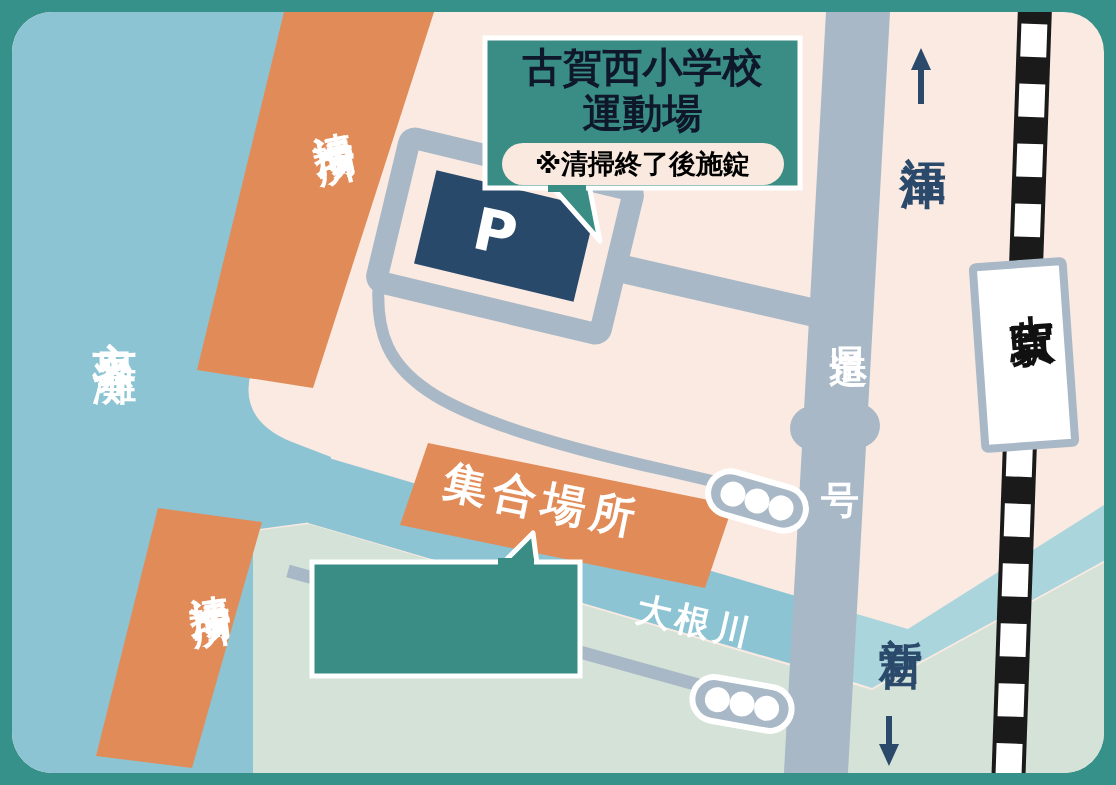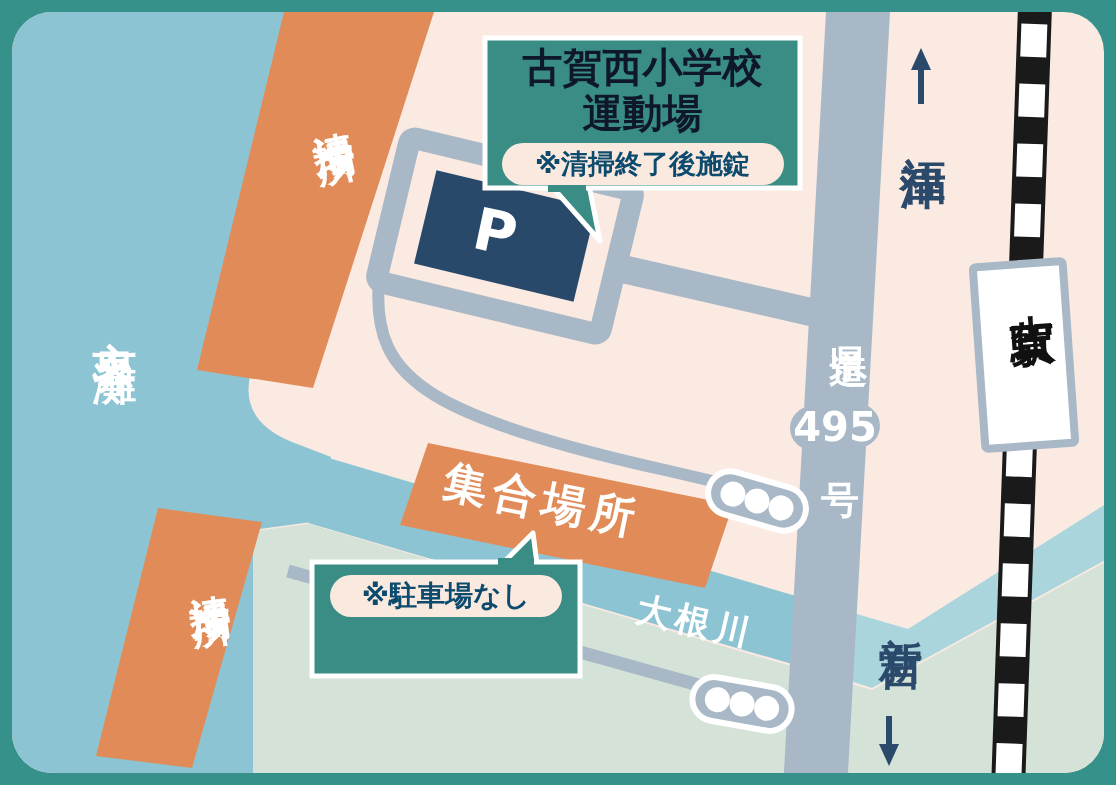--- a/index.html
+++ b/index.html
@@ -13,21 +13,21 @@
   .txt {
     position:absolute; font-weight:bold; white-space:nowrap;
     font-family:"DejaVu Sans", sans-serif; pointer-events:none;
   }
   .v { writing-mode:vertical-rl; text-orientation:upright; }
   .white { color:#ffffff; }
   .navy  { color:#2b4a6b; }
   .callout-text { position:absolute; pointer-events:none; }
   .c-line { color:#0f172a; text-align:center; line-height:1.15; font-weight:bold; }
   .c-badge {
-    margin:7px auto 0; background:#f9e9de; color:#0c4a6e;
+    margin:7px auto 0; background:#f9e9de; color:#000000;
     border-radius:22px; height:42px; line-height:42px;
     text-align:center; font-weight:bold; font-size:27px;
   }
 </style>
 </head>
 <body>
 
 <div id="stage">
 
   <svg id="map-svg" width="1116" height="785" viewBox="0 0 1116 785">
@@ -118,31 +118,29 @@
 
   <div class="txt v white" style="left:176px;top:564px;font-size:40px;letter-spacing:4px;transform:rotate(-8deg);transform-origin:top center">清掃場所</div>
 
   <div class="txt white" style="left:450px;top:452px;font-size:44px;letter-spacing:6px;transform:rotate(11.5deg);transform-origin:left top">集合場所</div>
 
   <div class="txt white" style="left:474px;top:198px;font-size:58px;transform:rotate(12deg)">P</div>
 
   <div class="txt white" style="left:642px;top:586px;font-size:35px;letter-spacing:5px;transform:rotate(13deg);transform-origin:left top">大根川</div>
 
   <div class="txt v white" style="left:822px;top:316px;font-size:38px;letter-spacing:4px">県道</div>
-  <div class="txt white" style="left:790px;top:404px;width:90px;text-align:center;font-size:40px">495</div>
   <div class="txt v white" style="left:814px;top:452px;font-size:38px">号</div>
 
   <div class="txt v navy" style="left:893px;top:120px;font-size:46px;letter-spacing:6px">福津</div>
   <div class="txt v navy" style="left:872px;top:602px;font-size:44px;letter-spacing:6px">新宮</div>
 
   <div class="txt v" style="left:1000px;top:280px;font-size:44px;letter-spacing:5px;color:#111111;transform:rotate(-4deg)">古賀駅</div>
 
   <div class="callout-text" style="left:485px;top:44px;width:315px">
     <div class="c-line" style="font-size:40px">古賀西小学校</div>
     <div class="c-line" style="font-size:40px">運動場</div>
     <div class="c-badge" style="width:282px">※清掃終了後施錠</div>
   </div>
 
   <div class="callout-text" style="left:312px;top:568px;width:268px">
-    <div class="c-badge" style="width:232px;font-size:28px">※駐車場なし</div>
   </div>
 
 </div>
 
 </body></html>

